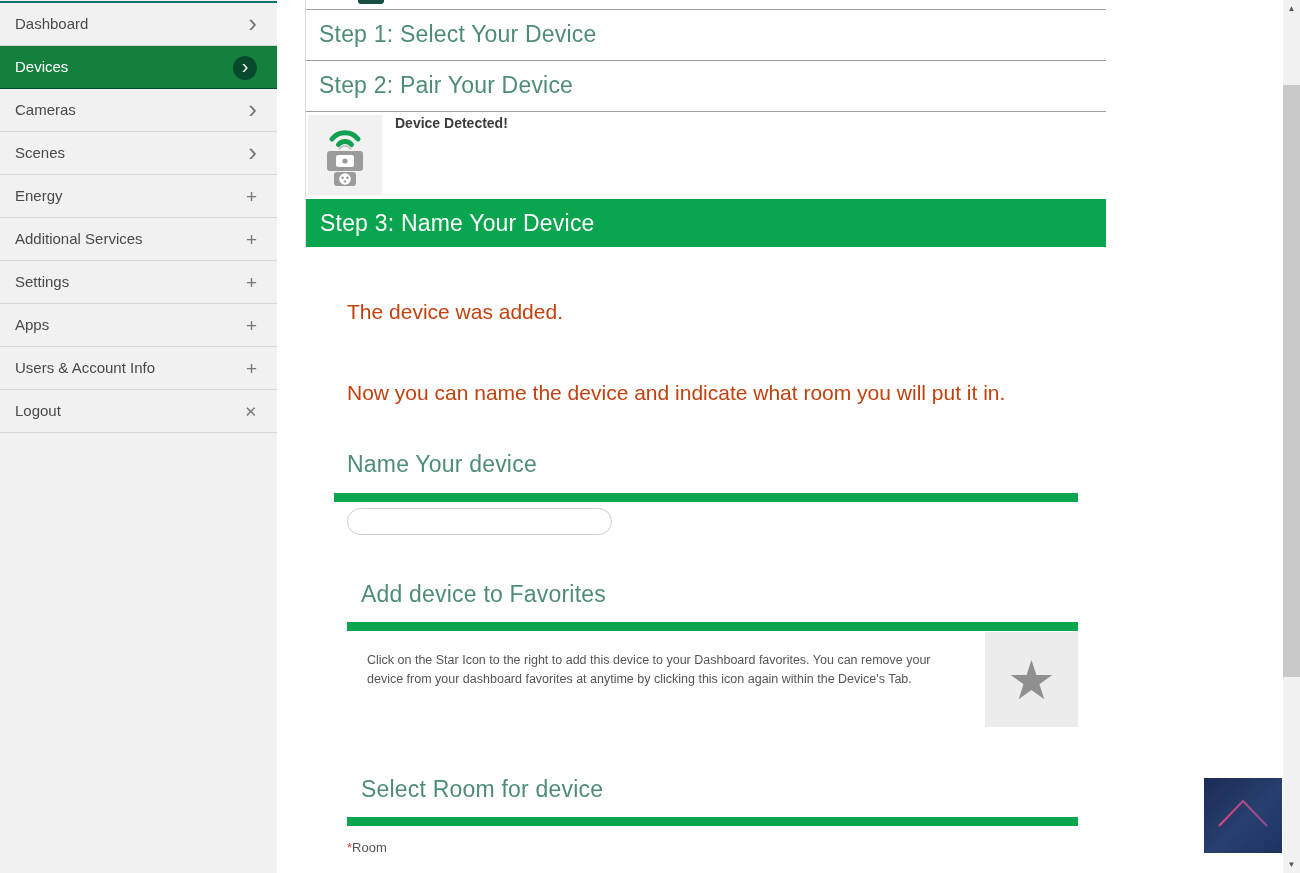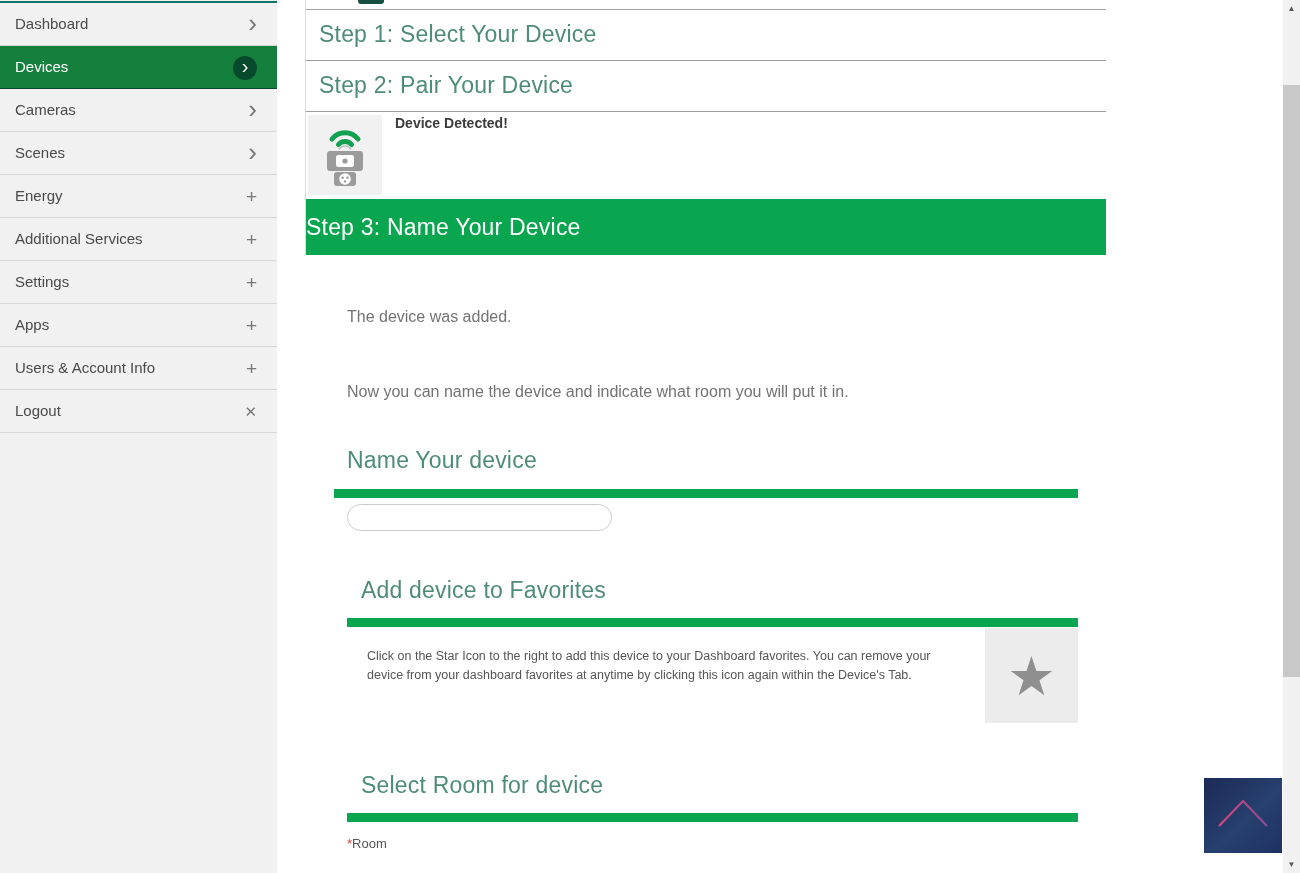--- a/index.html
+++ b/index.html
@@ -29,25 +29,25 @@
               border-radius:0 0 3px 3px; }
 
   .step-h { font-size:23px; font-weight:300; color:#4e8c79; padding:11px 0 12px 13px;
             border-bottom:1px solid #9c9c9c; letter-spacing:.2px; }
 
   .detected { display:flex; align-items:flex-start; height:84px; padding-top:3px; }
   .dev-icon-box { width:74px; height:80px; background:#f1f1f1; display:flex; align-items:center;
             justify-content:center; margin-left:2px; }
   .detected-text { margin-left:13px; font-weight:bold; font-size:14px; color:#3c3c3c; }
 
-  .banner { height:56px; background:#0aa64f; color:#fff; font-size:23px; font-weight:300;
-            display:flex; align-items:center; margin-top:3px; letter-spacing:.2px; }
+  .banner { height:48px; background:#0aa64f; color:#fff; font-size:23px; font-weight:300;
+            display:flex; align-items:center; padding-left:14px; margin-top:3px; letter-spacing:.2px; }
 
   .form { padding-left:42px; }
-  .para { font-size:16px; color:#737373; }
+  .para { font-size:21px; color:#c2410c; }
   #p-added { margin-top:53px; }
   #p-instruction { margin-top:57px; }
 
   .sec-h { font-size:23px; font-weight:300; color:#4e8c79; letter-spacing:.2px; }
   #name-h { margin-top:46px; }
   #fav-h  { margin-top:46px; padding-left:14px; }
   #room-h { margin-top:49px; padding-left:14px; }
 
   .bar { height:9px; background:#0aa64f; }
   #bar1 { width:744px; margin-left:-13px; margin-top:15px; }

